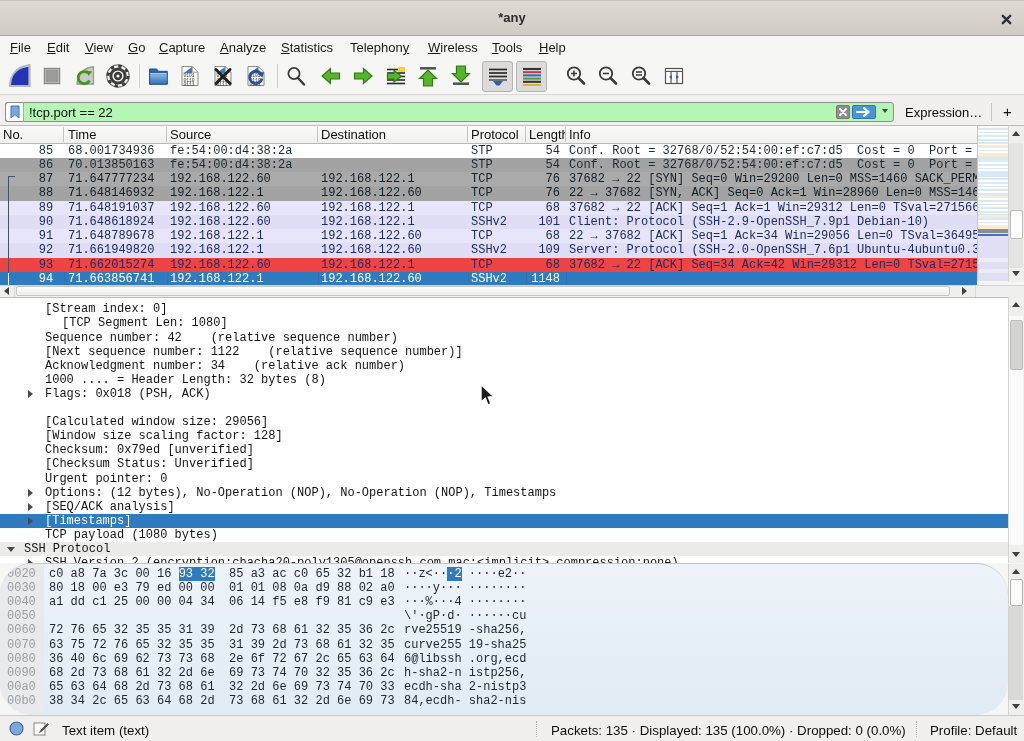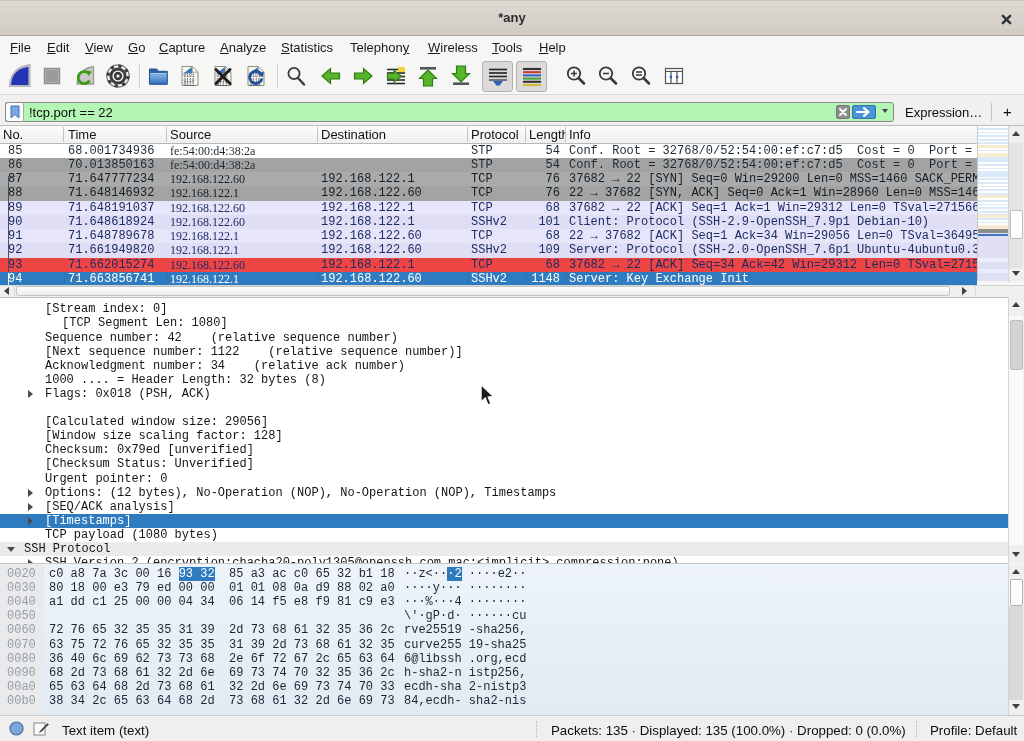--- a/index.html
+++ b/index.html
@@ -31,43 +31,43 @@
 
 
 #plhead { position:absolute; left:0; top:126px; width:1008px; height:17.5px;
   background:linear-gradient(180deg,#fbfbfb,#f0f0ef); border-bottom:1px solid #b9b9b7; }
 .hc { position:absolute; top:1px; height:15px; font-size:13px; color:#111;
   border-right:1px solid #c4c4c2; padding:0 0 0 3px; overflow:hidden; white-space:nowrap; }
 #prows { position:absolute; left:0; top:143.5px; width:977px; height:141px; overflow:hidden; background:#fff; }
 .prow { position:absolute; left:0; width:977px; height:14.25px;
   font-family:"Liberation Mono", monospace; font-size:12px; line-height:14.4px; white-space:pre; }
 .pc { position:absolute; top:0; overflow:hidden; }
-.cno { left:8px; width:60px; text-align:left; }
+.cno { left:16px; width:60px; text-align:center; }
 .ct  { left:68px; }
-.cs  { left:170px;font-family:Liberation Serif, serif; }
+.cs  { left:170px; }
 .cd  { left:321px; }
 .cp  { left:471px; }
 .cl  { left:518px; width:42px; text-align:right; }
 .ci  { left:569px; width:408px; }
 
 
 .sb { position:absolute; background:#efefee; }
 .sbthumb { position:absolute; background:#fdfdfd; border:1px solid #bcbcba; border-radius:2px; }
 .arr { position:absolute; width:0; height:0; }
 
 
 #details { position:absolute; left:0; top:297px; width:1008px; height:266px; background:#fff; overflow:hidden; }
 .dl { position:absolute; left:0; width:1008px; height:14.2px;
   font-family:"Liberation Mono", monospace; font-size:12px; line-height:14.2px;
   white-space:pre; color:#141414; }
 .tri { position:absolute; width:0; height:0; }
 
 
 #hex { position:absolute; left:0; top:563px; width:1008px; height:152px;
-  background:linear-gradient(180deg,#edf3f9,#e1ebf4); border-top:1px solid #c6c6c4; overflow:hidden; }
+  background:linear-gradient(180deg,#edf3f9,#e1ebf4); border-top:1px solid #c6c6c4; overflow:hidden;border-radius:32px; }
 #hexoff { position:absolute; left:0; top:0; width:44px; height:152px; background:#e8eaec; }
 .hl { position:absolute; left:0; width:1008px; height:14.22px;
   font-family:"Liberation Mono", monospace; font-size:12px; line-height:14.22px;
   white-space:pre; color:#1d2530; }
 .ho { position:absolute; left:7px; color:#9a9ea4; }
 .hb { position:absolute; left:49px; }
 .ha { position:absolute; left:404px; }
 .hi { background:#2e7bbf; color:#fff; }
 
 
@@ -264,21 +264,21 @@
 <div id="prows">
 <div class="prow" style="top:0.00px;background:#ffffff;color:#1c2a33"><span class="pc cno">85</span><span class="pc ct">68.001734936</span><span class="pc cs">fe:54:00:d4:38:2a</span><span class="pc cd"></span><span class="pc cp">STP</span><span class="pc cl">54</span><span class="pc ci">Conf. Root = 32768/0/52:54:00:ef:c7:d5  Cost = 0  Port = 0x8002</span></div>
 <div class="prow" style="top:14.25px;background:#a3a3a3;color:#1c2a33"><span class="pc cno">86</span><span class="pc ct">70.013850163</span><span class="pc cs">fe:54:00:d4:38:2a</span><span class="pc cd"></span><span class="pc cp">STP</span><span class="pc cl">54</span><span class="pc ci">Conf. Root = 32768/0/52:54:00:ef:c7:d5  Cost = 0  Port = 0x8002</span></div>
 <div class="prow" style="top:28.50px;background:#aaaaaa;color:#121f28"><span class="pc cno">87</span><span class="pc ct">71.647777234</span><span class="pc cs">192.168.122.60</span><span class="pc cd">192.168.122.1</span><span class="pc cp">TCP</span><span class="pc cl">76</span><span class="pc ci">37682 → 22 [SYN] Seq=0 Win=29200 Len=0 MSS=1460 SACK_PERM=1 TSval=2715667741 TSecr=0 WS=128</span></div>
 <div class="prow" style="top:42.75px;background:#a3a3a3;color:#121f28"><span class="pc cno">88</span><span class="pc ct">71.648146932</span><span class="pc cs">192.168.122.1</span><span class="pc cd">192.168.122.60</span><span class="pc cp">TCP</span><span class="pc cl">76</span><span class="pc ci">22 → 37682 [SYN, ACK] Seq=0 Ack=1 Win=28960 Len=0 MSS=1460 SACK_PERM=1 TSval=3649568714</span></div>
 <div class="prow" style="top:57.00px;background:#e6e5fa;color:#1d2c64"><span class="pc cno">89</span><span class="pc ct">71.648191037</span><span class="pc cs">192.168.122.60</span><span class="pc cd">192.168.122.1</span><span class="pc cp">TCP</span><span class="pc cl">68</span><span class="pc ci">37682 → 22 [ACK] Seq=1 Ack=1 Win=29312 Len=0 TSval=2715667742 TSecr=3649568714</span></div>
 <div class="prow" style="top:71.25px;background:#dfdef4;color:#1d2c64"><span class="pc cno">90</span><span class="pc ct">71.648618924</span><span class="pc cs">192.168.122.60</span><span class="pc cd">192.168.122.1</span><span class="pc cp">SSHv2</span><span class="pc cl">101</span><span class="pc ci">Client: Protocol (SSH-2.9-OpenSSH_7.9p1 Debian-10)</span></div>
 <div class="prow" style="top:85.50px;background:#e6e5fa;color:#1d2c64"><span class="pc cno">91</span><span class="pc ct">71.648789678</span><span class="pc cs">192.168.122.1</span><span class="pc cd">192.168.122.60</span><span class="pc cp">TCP</span><span class="pc cl">68</span><span class="pc ci">22 → 37682 [ACK] Seq=1 Ack=34 Win=29056 Len=0 TSval=3649568714 TSecr=2715667742</span></div>
 <div class="prow" style="top:99.75px;background:#dfdef4;color:#1d2c64"><span class="pc cno">92</span><span class="pc ct">71.661949820</span><span class="pc cs">192.168.122.1</span><span class="pc cd">192.168.122.60</span><span class="pc cp">SSHv2</span><span class="pc cl">109</span><span class="pc ci">Server: Protocol (SSH-2.0-OpenSSH_7.6p1 Ubuntu-4ubuntu0.3)</span></div>
 <div class="prow" style="top:114.00px;background:#ef4444;color:#1d2c64"><span class="pc cno">93</span><span class="pc ct">71.662015274</span><span class="pc cs">192.168.122.60</span><span class="pc cd">192.168.122.1</span><span class="pc cp">TCP</span><span class="pc cl">68</span><span class="pc ci">37682 → 22 [ACK] Seq=34 Ack=42 Win=29312 Len=0 TSval=2715667756 TSecr=3649568727</span></div>
-<div class="prow" style="top:128.25px;background:#2e7bbf;color:#ffffff"><span class="pc cno">94</span><span class="pc ct">71.663856741</span><span class="pc cs">192.168.122.1</span><span class="pc cd">192.168.122.60</span><span class="pc cp">SSHv2</span><span class="pc cl">1148</span><span class="pc ci">Server: Key Exchange Init</span></div>
+<div class="prow" style="top:128.25px;background:#2e7bbf;color:#ffffff"><span class="pc cno">94</span><span class="pc ct">71.663856741</span><span class="pc cs">192.168.122.1</span><span class="pc cd">192.168.122.60</span><span class="pc cp">SSHv2</span><span class="pc cl">1148</span></div>
 <div class="abs" style="left:64px;top:128.25px;width:1px;height:14px;background:#2d73b4"></div>
     <div class="abs" style="left:167px;top:128.25px;width:1px;height:14px;background:#2d73b4"></div>
     <div class="abs" style="left:318px;top:128.25px;width:1px;height:14px;background:#2d73b4"></div>
     <div class="abs" style="left:468px;top:128.25px;width:1px;height:14px;background:#2d73b4"></div>
     <div class="abs" style="left:526px;top:128.25px;width:1px;height:14px;background:#2d73b4"></div>
     <div class="abs" style="left:566px;top:128.25px;width:1px;height:14px;background:#2d73b4"></div>
     <div class="abs" style="left:8px;top:32.5px;width:1px;height:96px;background:#44535e"></div>
 <div class="abs" style="left:8px;top:32.5px;width:7px;height:1px;background:#44535e"></div>
 <div class="abs" style="left:8px;top:129px;width:1px;height:12px;background:#ffffff"></div>
 </div>

